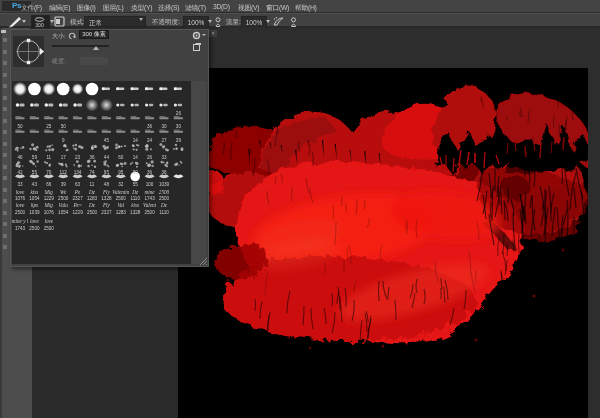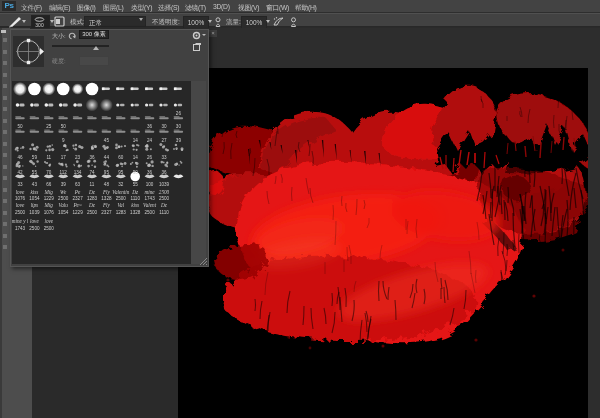--- a/index.html
+++ b/index.html
@@ -1,21 +1,21 @@
 <!DOCTYPE html>
 <html><head>
 <meta charset="utf-8">
 <style>
   html,body{margin:0;padding:0;}
   body{width:600px;height:418px;overflow:hidden;background:#2a2a2a;
        font-family:"Liberation Sans",sans-serif;position:relative;}
   .abs{position:absolute;}
   
   #menubar{left:0;top:0;width:600px;height:12px;background:#434343;border-bottom:1px solid #2e2e2e;}
-  #pslogo{left:2px;top:1px;width:14px;height:10px;background:#2a2a2a;color:#4aa8e0;
+  #pslogo{left:2px;top:1px;width:29px;height:10px;background:#2a2a2a;color:#4aa8e0;
           font-size:8px;font-weight:bold;line-height:10px;text-align:center;letter-spacing:-0.5px;}
   .menuitem{top:3px;font-size:6.8px;color:#c6c6c6;white-space:nowrap;letter-spacing:-0.3px;}
   
   #optbar{left:0;top:13px;width:600px;height:14px;background:#424242;border-bottom:1px solid #282828;border-top:1px solid #505050;box-sizing:border-box;}
   .optlabel{font-size:6.5px;color:#c0c0c0;white-space:nowrap;}
   .optbox{background:#2b2b2b;border:1px solid #242424;color:#cfcfcf;font-size:6.5px;}
   
   #tools{left:0;top:28px;width:30px;height:390px;background:#4d4d4d;border-left:2px solid #3a3a3a;}
   
   #canvas{left:178px;top:68px;width:410px;height:350px;background:#000;overflow:hidden;}

